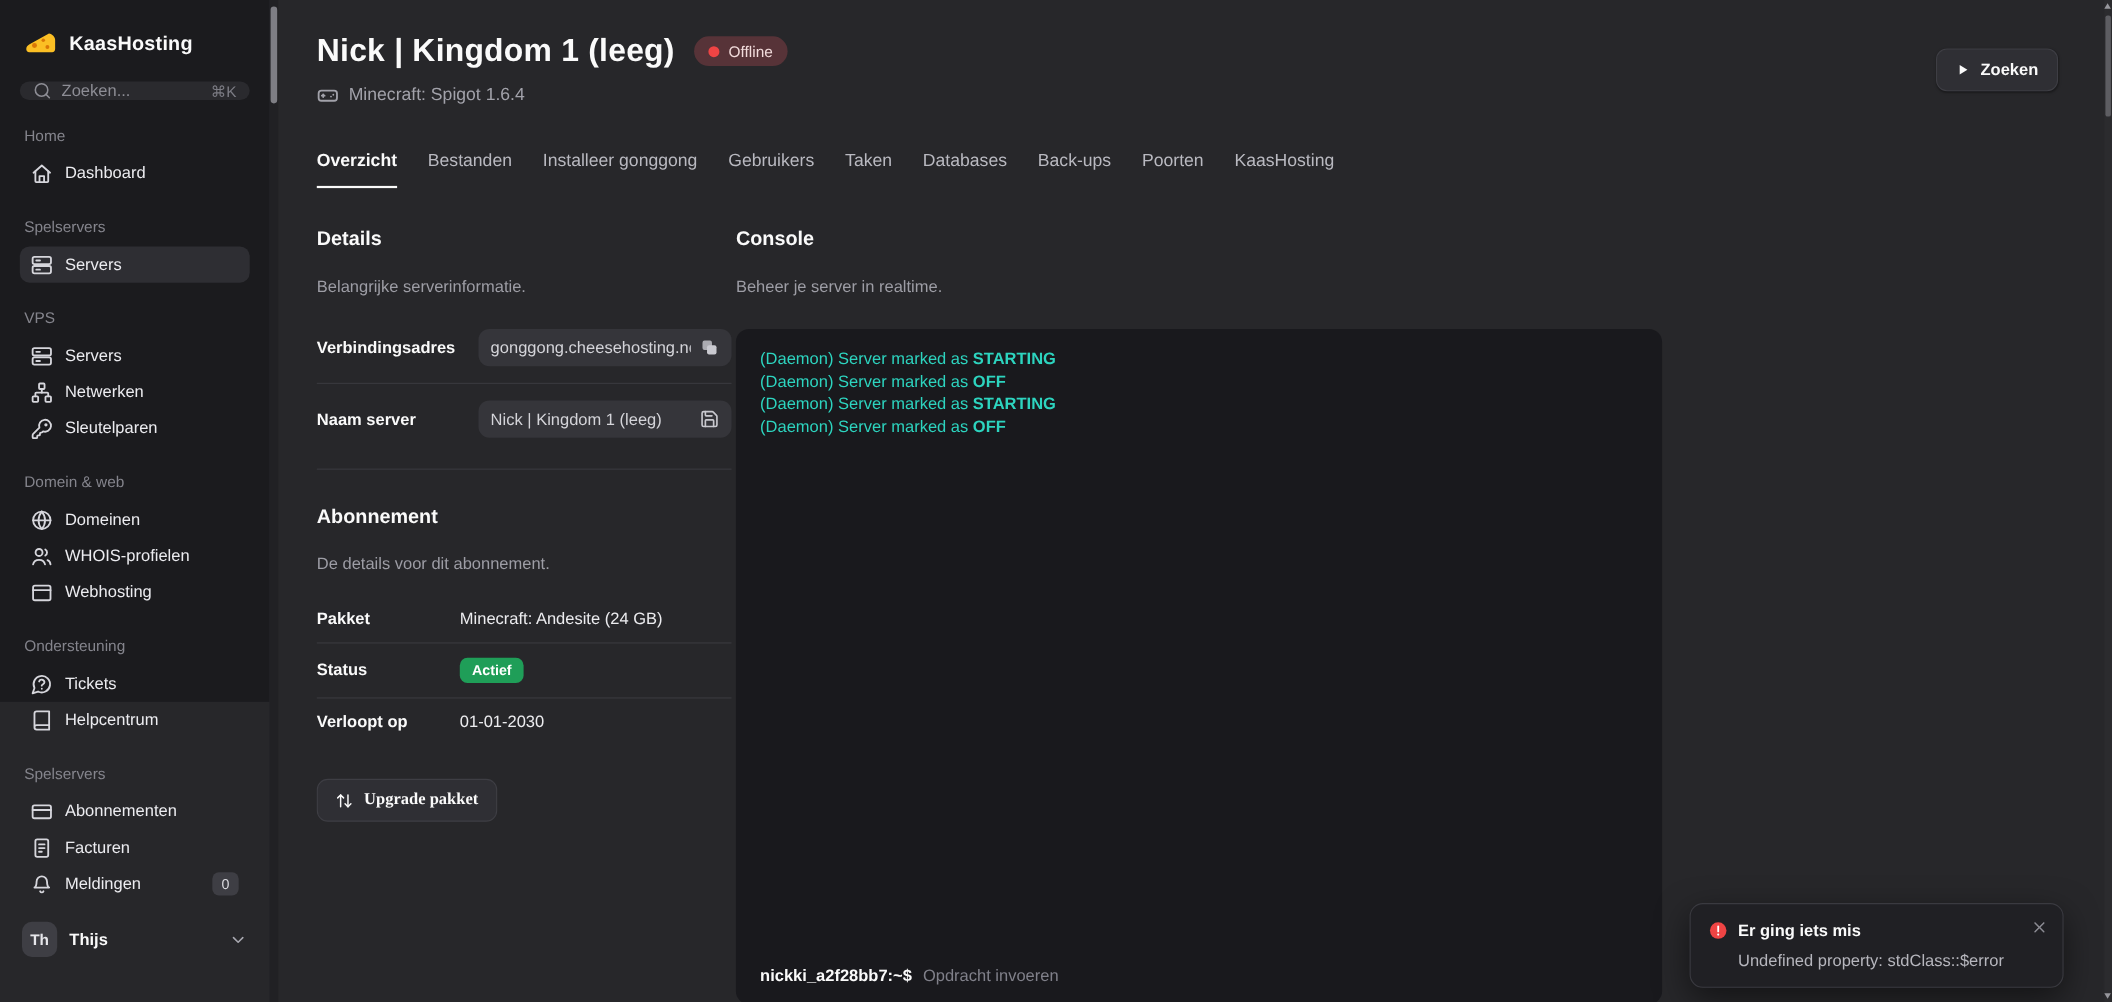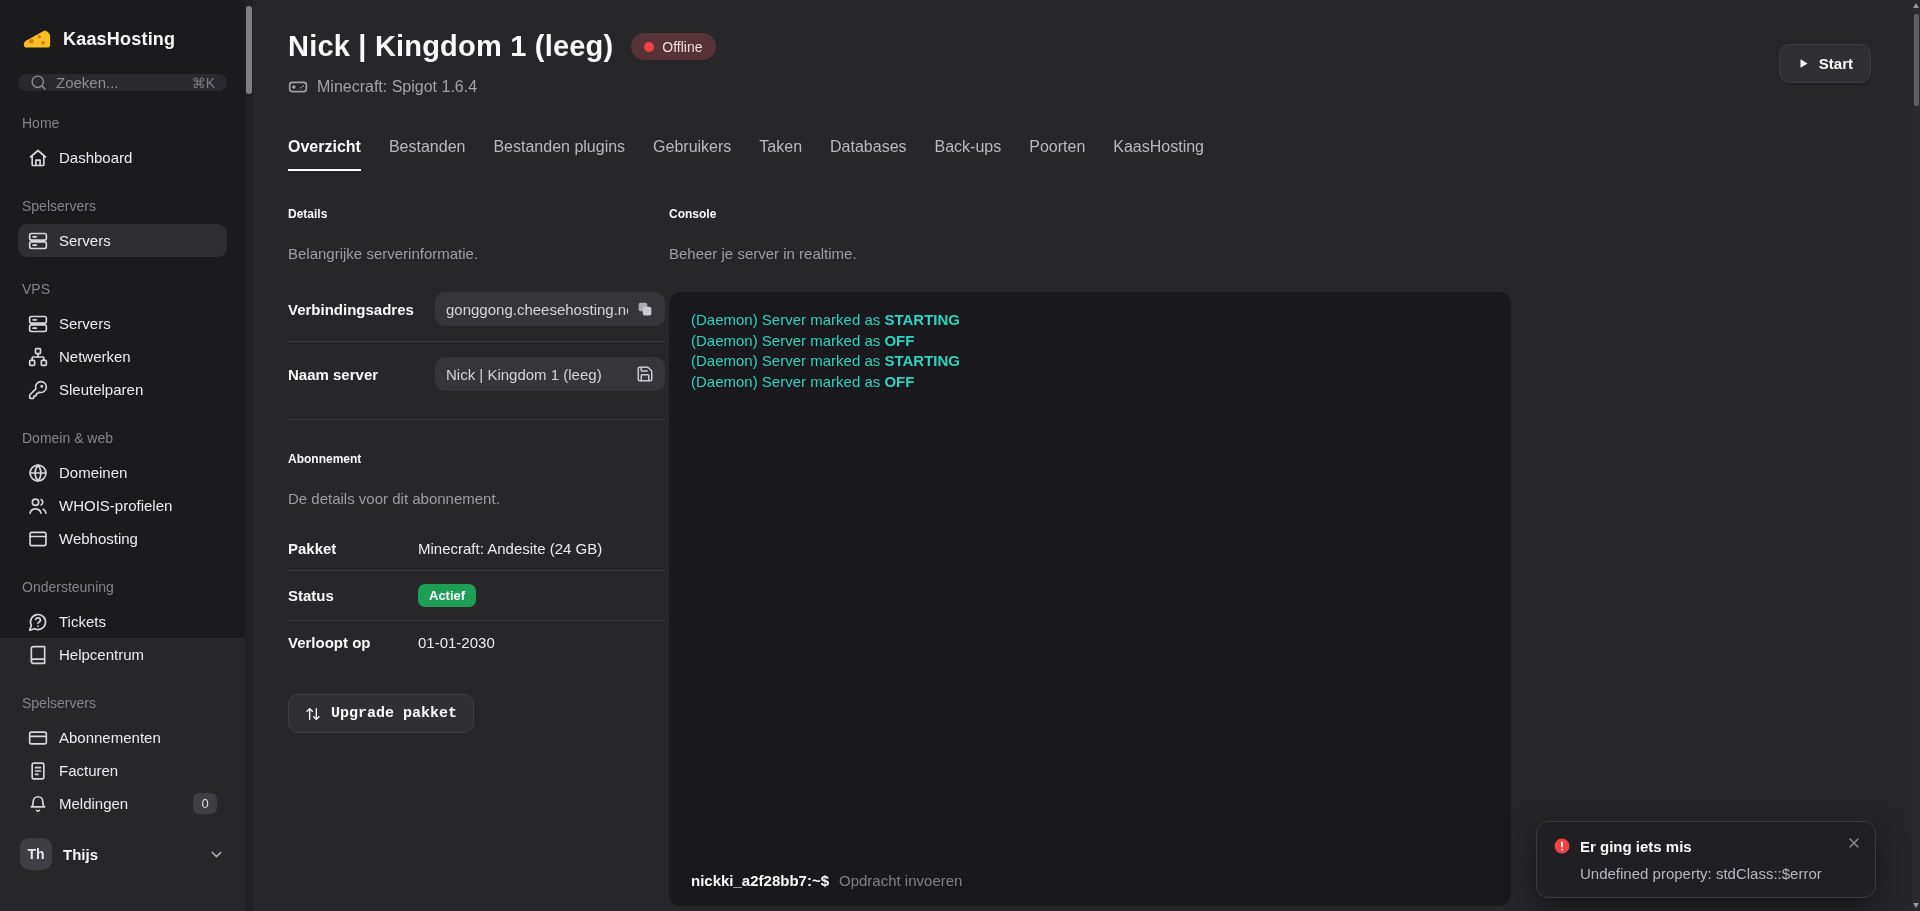--- a/index.html
+++ b/index.html
@@ -55,21 +55,21 @@
     border:1px solid #3e3e44; border-radius:10px; display:flex; align-items:center; gap:9px; font-size:15px;
     font-weight:600; color:#fafafa; cursor:pointer; box-shadow:0 1px 2px rgba(0,0,0,.35);
     font-family:inherit; }
   .start-btn .ic { width:13px; height:13px; }
 
   .tabs { position:absolute; left:35px; top:138px; display:flex; gap:28px; }
   .tab { font-size:16px; color:#b9b9c0; padding-bottom:13px; border-bottom:2px solid transparent;
     cursor:pointer; font-weight:500; }
   .tab.act { color:#fafafa; font-weight:600; border-color:#fafafa; }
 
-  .sec-h { font-size:12px; font-weight:700; margin:0; }
+  .sec-h { font-size:18px; font-weight:700; margin:0; }
   .sec-sub { font-size:15px; color:#9d9da5; margin-top:24px; }
 
   
   .details-col { position:absolute; left:35px; top:207px; width:377px; }
   .form { margin-top:30px; }
   .frow { display:flex; align-items:center; justify-content:space-between; }
   .flab { font-size:15px; font-weight:600; }
   .pill { width:230px; height:34px; background:#35353a; border-radius:10px; display:flex; align-items:center;
     padding:0 11px; gap:8px; box-sizing:border-box; cursor:text; }
   .pill-txt { flex:1; font-size:15px; color:#d4d4d9; white-space:nowrap; overflow:hidden; }
@@ -78,21 +78,21 @@
   .gap-div { border:none; border-top:1px solid #3a3a3f; margin:28px 0 0; }
   .sub-head { margin-top:32px; }
   .srows { margin-top:20px; }
   .srow { display:flex; align-items:center; padding:13px 0; }
   .srow + .srow { border-top:1px solid #3a3a3f; }
   .slab { width:130px; font-size:15px; font-weight:600; flex:none; }
   .sval { font-size:15px; color:#ececef; }
   .badge-green { background:#1f9e58; color:#fff; font-size:13px; font-weight:600; padding:4px 11px; border-radius:7px; }
   .upgrade-btn { margin-top:30px; height:39px; padding:0 16px; background:#2f2f34; border:1px solid #3e3e44;
     border-radius:10px; display:inline-flex; align-items:center; gap:10px; font-size:15px; font-weight:600;
-    color:#fafafa; cursor:pointer; font-family:Liberation Mono, monospace; }
+    color:#fafafa; cursor:pointer; font-family:Liberation Serif, serif; }
   .upgrade-btn .ic { width:16px; height:16px; }
 
   
   .console-col { position:absolute; left:416px; top:207px; width:842px; }
   .console-panel { margin-top:30px; height:614px; background:#19191d; border-radius:12px; position:relative; overflow:hidden; }
   .clog { padding:18px 22px; }
   .cline { font-size:15px; line-height:20.5px; color:#2dd4bf; }
   .cline b { font-weight:700; }
   .cinput { position:absolute; left:22px; right:22px; bottom:16px; display:flex; align-items:center; gap:8px; }
   .cprompt { font-size:15px; font-weight:700; color:#fafafa; white-space:nowrap; }
@@ -317,27 +317,27 @@
         </span>
       <span>Minecraft: Spigot 1.6.4</span>
     </div>
   </div>
   <button class="start-btn">
     <span class="ic">
         <svg viewBox="0 0 24 24">
           <path d="M6.5 4 19.5 12 6.5 20Z" fill="currentColor"></path>
         </svg>
       </span>
-    <span>Start</span>
+    <span>Zoeken</span>
   </button>
 
   <nav class="tabs" id="tabs">
       <div class="tab act">Overzicht</div>
       <div class="tab">Bestanden</div>
-      <div class="tab">Bestanden plugins</div>
+      <div class="tab">Installeer gonggong</div>
       <div class="tab">Gebruikers</div>
       <div class="tab">Taken</div>
       <div class="tab">Databases</div>
       <div class="tab">Back-ups</div>
       <div class="tab">Poorten</div>
       <div class="tab">KaasHosting</div>
     </nav>
 
   <section class="details-col">
     <h2 class="sec-h">Details</h2>

